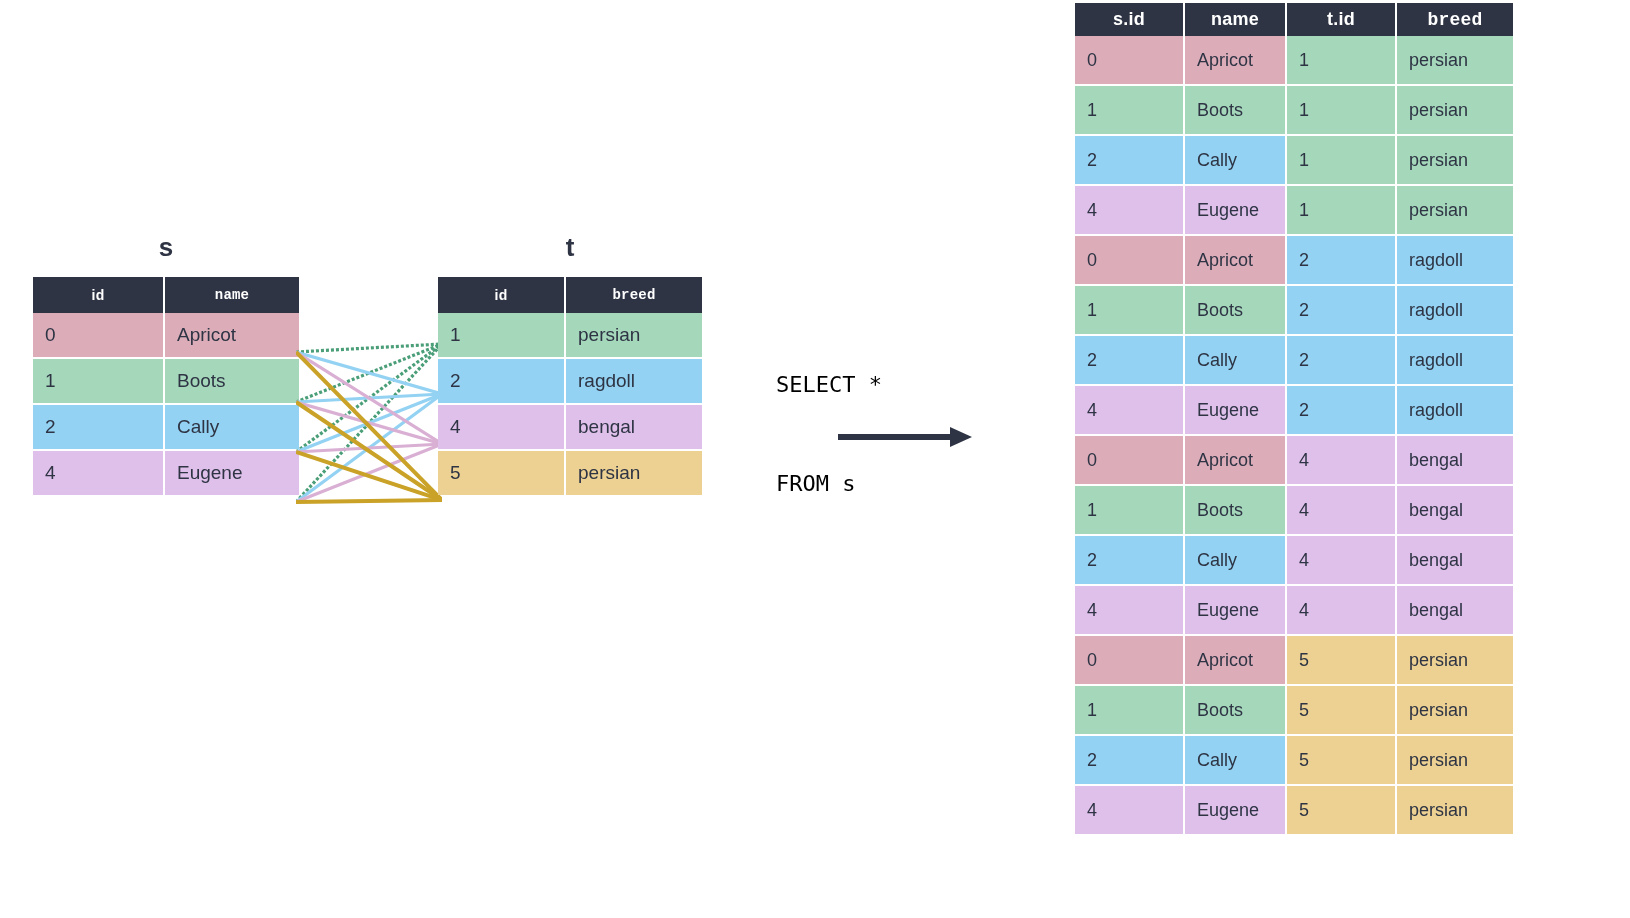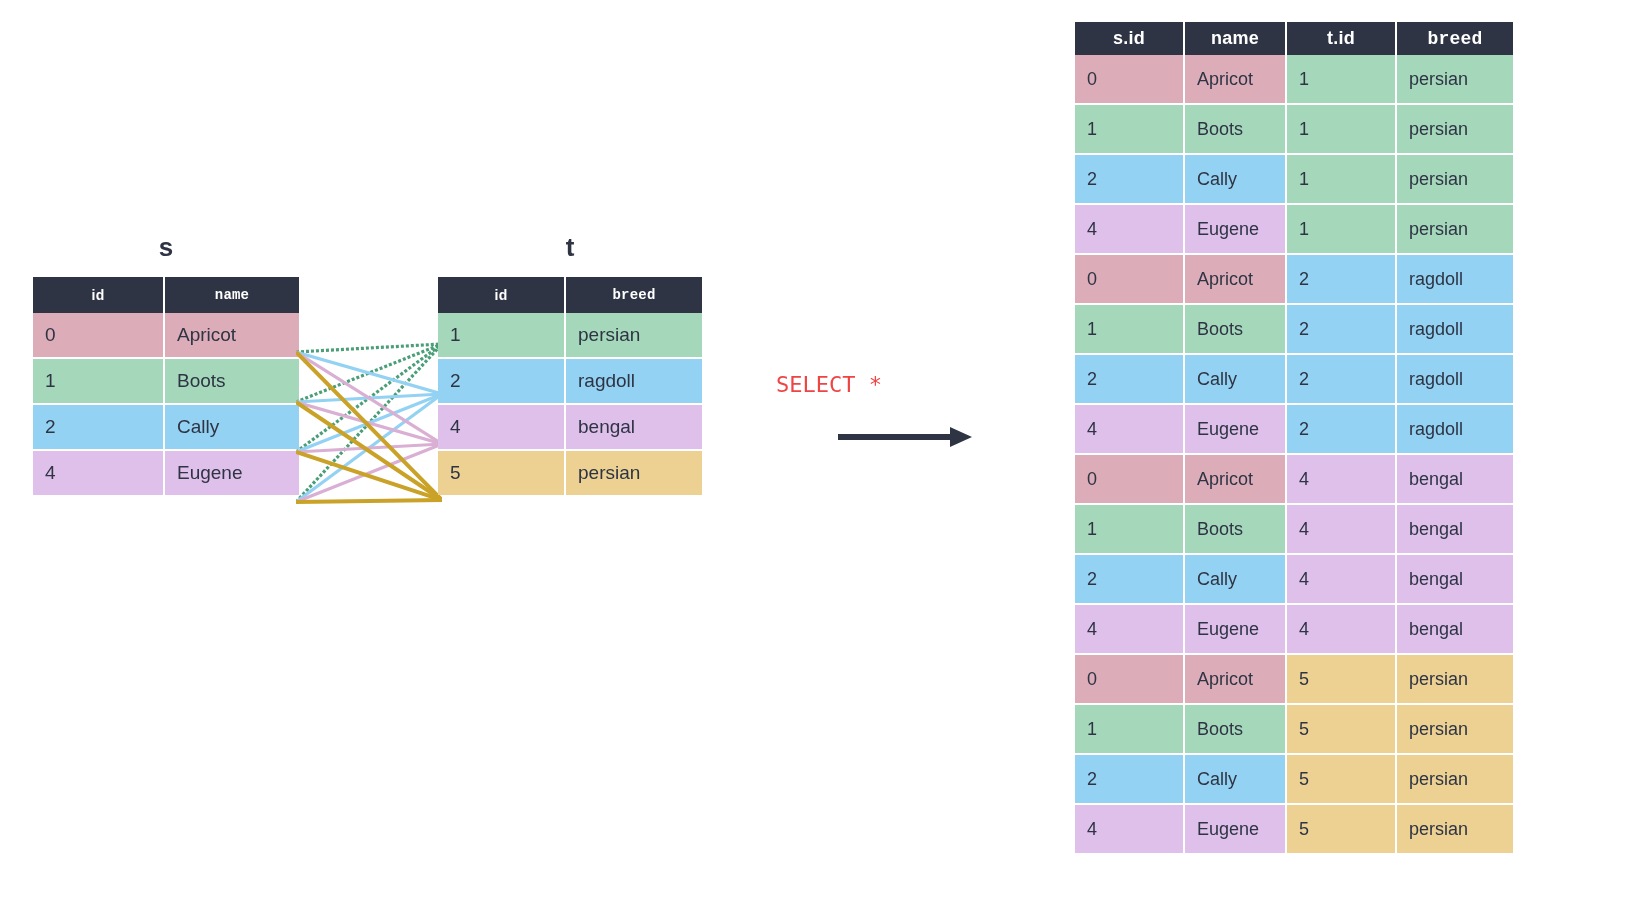--- a/index.html
+++ b/index.html
@@ -70,21 +70,21 @@
   #table-s col.col-name { width: 134px; }
   #caption-s { left: 33px; top: 232px; width: 266px; }
 
   
   #table-t { left: 438px; top: 277px; width: 264px; }
   #table-t col.col-id    { width: 128px; }
   #table-t col.col-breed { width: 136px; }
   #caption-t { left: 438px; top: 232px; width: 264px; }
 
   
-  #table-result { left: 1075px; top: 22px; width: 438px; }
+  #table-result { left: 1075px; top: 3px; width: 438px; }
   #table-result col.col-sid   { width: 110px; }
   #table-result col.col-name  { width: 102px; }
   #table-result col.col-tid   { width: 110px; }
   #table-result col.col-breed { width: 116px; }
   #table-result th { height: 33px; font-size: 18px; }
   #table-result td { height: 48px; font-size: 18px; }
 
   
   #connectors {
     position: absolute;
@@ -95,21 +95,21 @@
   }
 
   
   #sql-block {
     position: absolute;
     left: 776px;
     top: 302px;
     font-family: "DejaVu Sans Mono", monospace;
     font-size: 22px;
     line-height: 33px;
-    color: #ef4444;
+    color: #000000;
     white-space: pre;
   }
   #sql-block .sql-line { display: block; }
 
   #arrow-svg {
     position: absolute;
     left: 838px;
     top: 420px;
     width: 136px;
     height: 34px;
@@ -198,20 +198,21 @@
       </tr>
       <tr>
         <td class="c-gold">5</td>
         <td class="c-gold">persian</td>
       </tr>
     </tbody>
 </table>
 
 <div id="sql-block">
   <span class="sql-line">SELECT *</span>
+  <span class="sql-line">FROM s</span>
 </div>
 
 <svg id="arrow-svg" viewBox="0 0 136 34">
   <line x1="0" y1="17" x2="116" y2="17" stroke="#2e3444" stroke-width="6"></line>
   <polygon points="112,7 134,17 112,27" fill="#2e3444"></polygon>
 </svg>
 
 <table class="tbl" id="table-result">
   <colgroup>
       <col class="col-sid">

